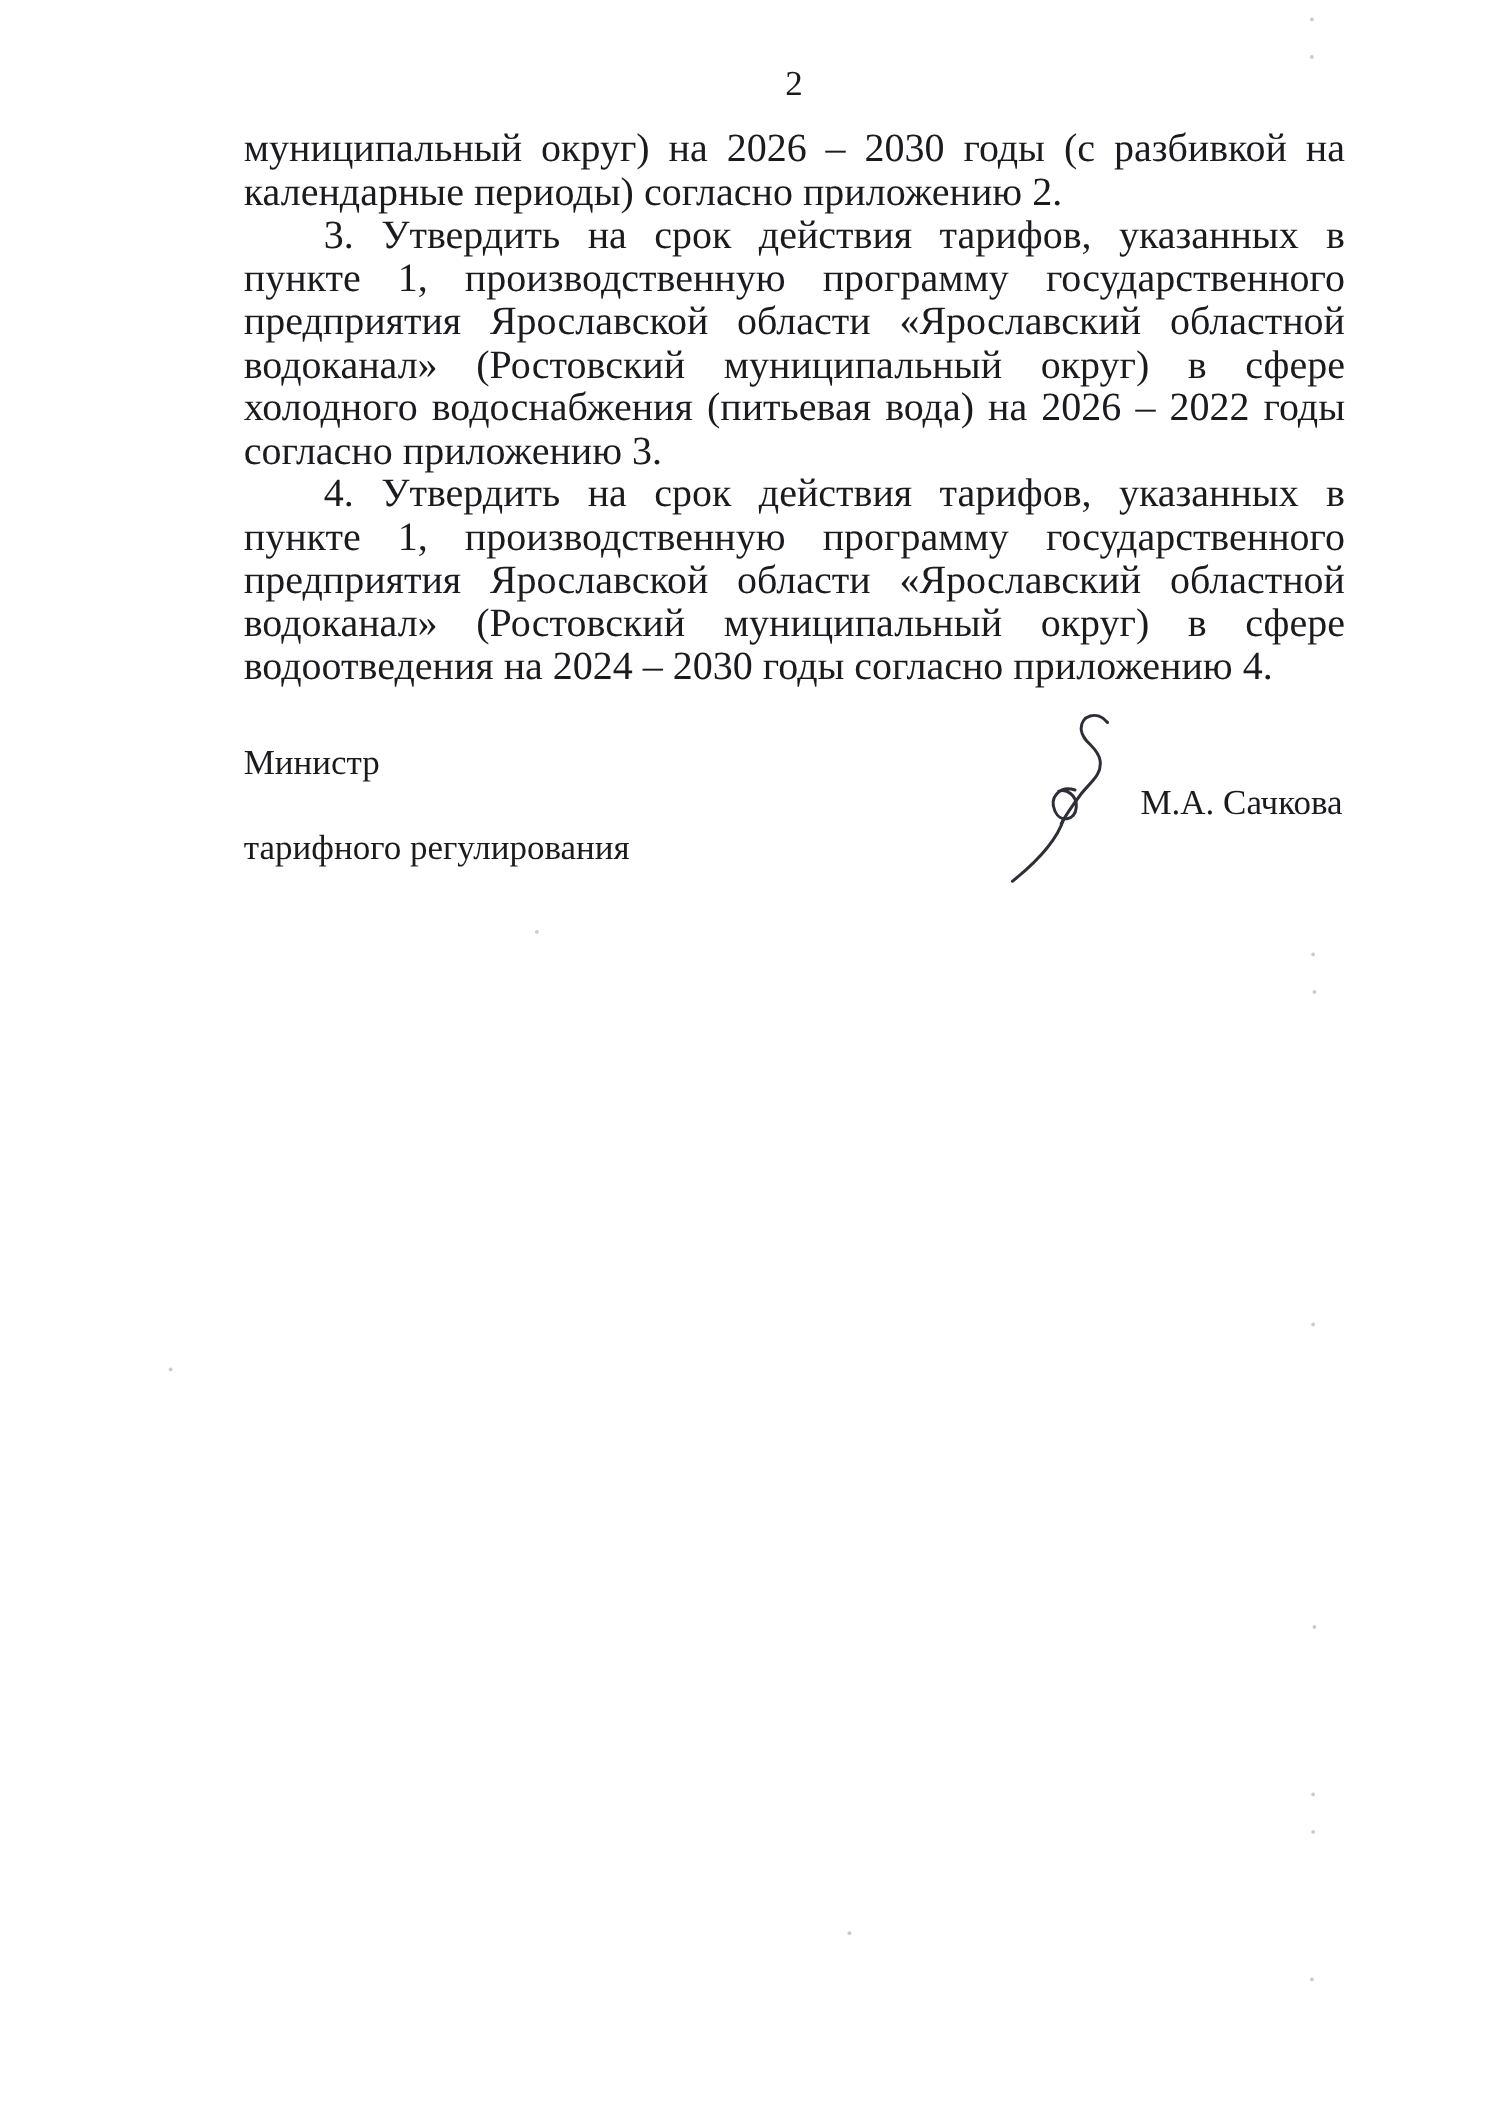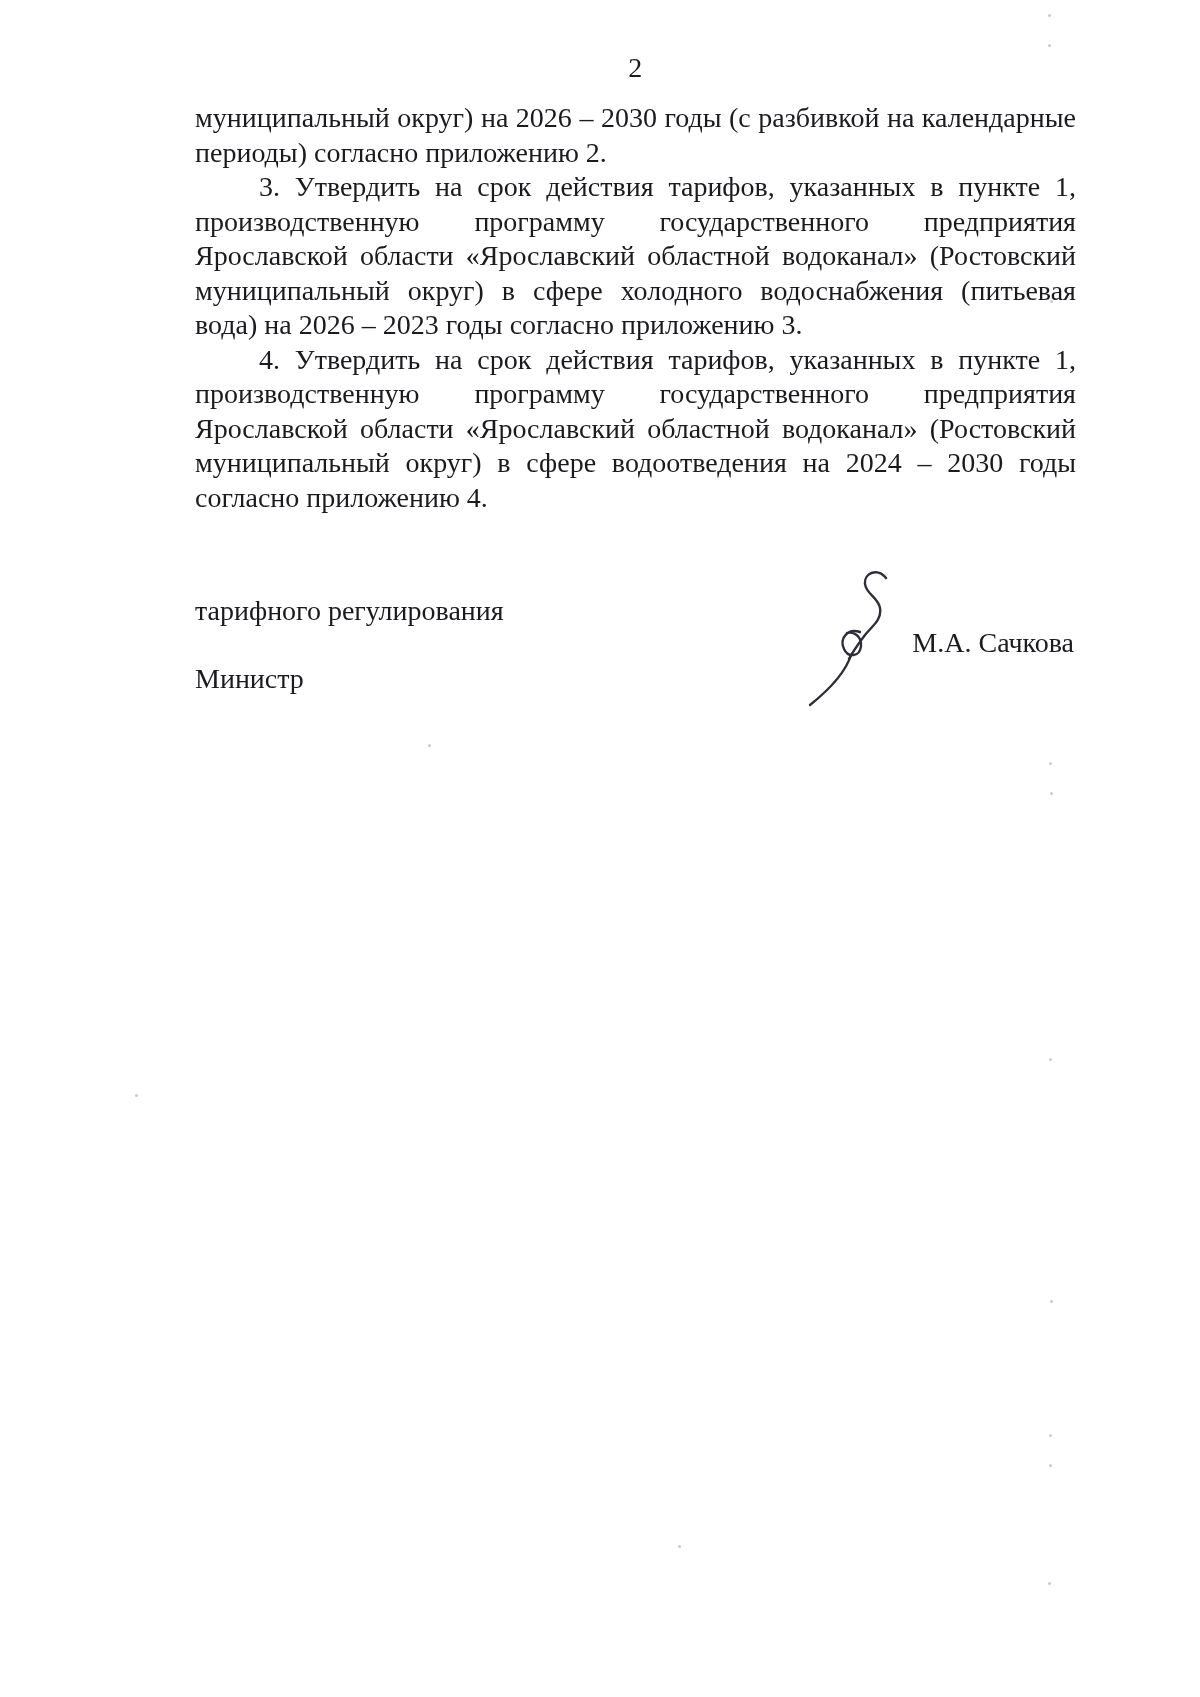--- a/index.html
+++ b/index.html
@@ -24,21 +24,21 @@
     width: 881px;
     text-align: center;
     font-size: 28px;
     letter-spacing: 0.5px;
   }
   .content {
     position: absolute;
     top: 101px;
     left: 195px;
     width: 881px;
-    font-size: 28px;
+    font-size: 32px;
     line-height: 34.5px;
     text-align: justify;
   }
   .content p {
     text-indent: 64px;
     text-align: justify;
     text-justify: inter-word;
   }
   .content p.continuation {
     text-indent: 0;
@@ -78,28 +78,28 @@
 </style>
 </head>
 <body>
 
 <div class="page">
 
   <div class="page-number">2</div>
 
   <div class="content">
     <p class="continuation">муниципальный округ) на 2026 – 2030 годы (с разбивкой на календарные периоды) согласно приложению 2.</p>
-    <p>3. Утвердить на срок действия тарифов, указанных в пункте 1, производственную программу государственного предприятия Ярославской области «Ярославский областной водоканал» (Ростовский муниципальный округ) в сфере холодного водоснабжения (питьевая вода) на 2026 – 2023 годы согласно приложению 3.</p>
+    <p>3. Утвердить на срок действия тарифов, указанных в пункте 1, производственную программу государственного предприятия Ярославской области «Ярославский областной водоканал» (Ростовский муниципальный округ) в сфере холодного водоснабжения (питьевая вода) на 2026 – 2022 годы согласно приложению 3.</p>
     <p>4. Утвердить на срок действия тарифов, указанных в пункте 1, производственную программу государственного предприятия Ярославской области «Ярославский областной водоканал» (Ростовский муниципальный округ) в сфере водоотведения на 2024 – 2030 годы согласно приложению 4.</p>
   </div>
 
   <div class="signature-row">
     <div class="sig-title">
+      <div>Министр</div>
       <div>тарифного регулирования</div>
-      <div>Министр</div>
     </div>
 
     <svg class="sig-mark" viewBox="0 0 112 142" xmlns="http://www.w3.org/2000/svg">
       <g fill="none" stroke="#2e2e38" stroke-width="2.4" stroke-linecap="round">
         <path d="M88 8 C80 -2 66 2 67 14 C68 24 80 27 82 38 C84 50 74 56 67 65 C61 73 55 81 51 89"></path>
         <path d="M62 62 C50 58 41 68 46 79 C50 88 62 87 63 76 C64 66 55 61 49 63"></path>
         <path d="M53 85 C48 101 32 119 12 135"></path>
       </g>
     </svg>
 

